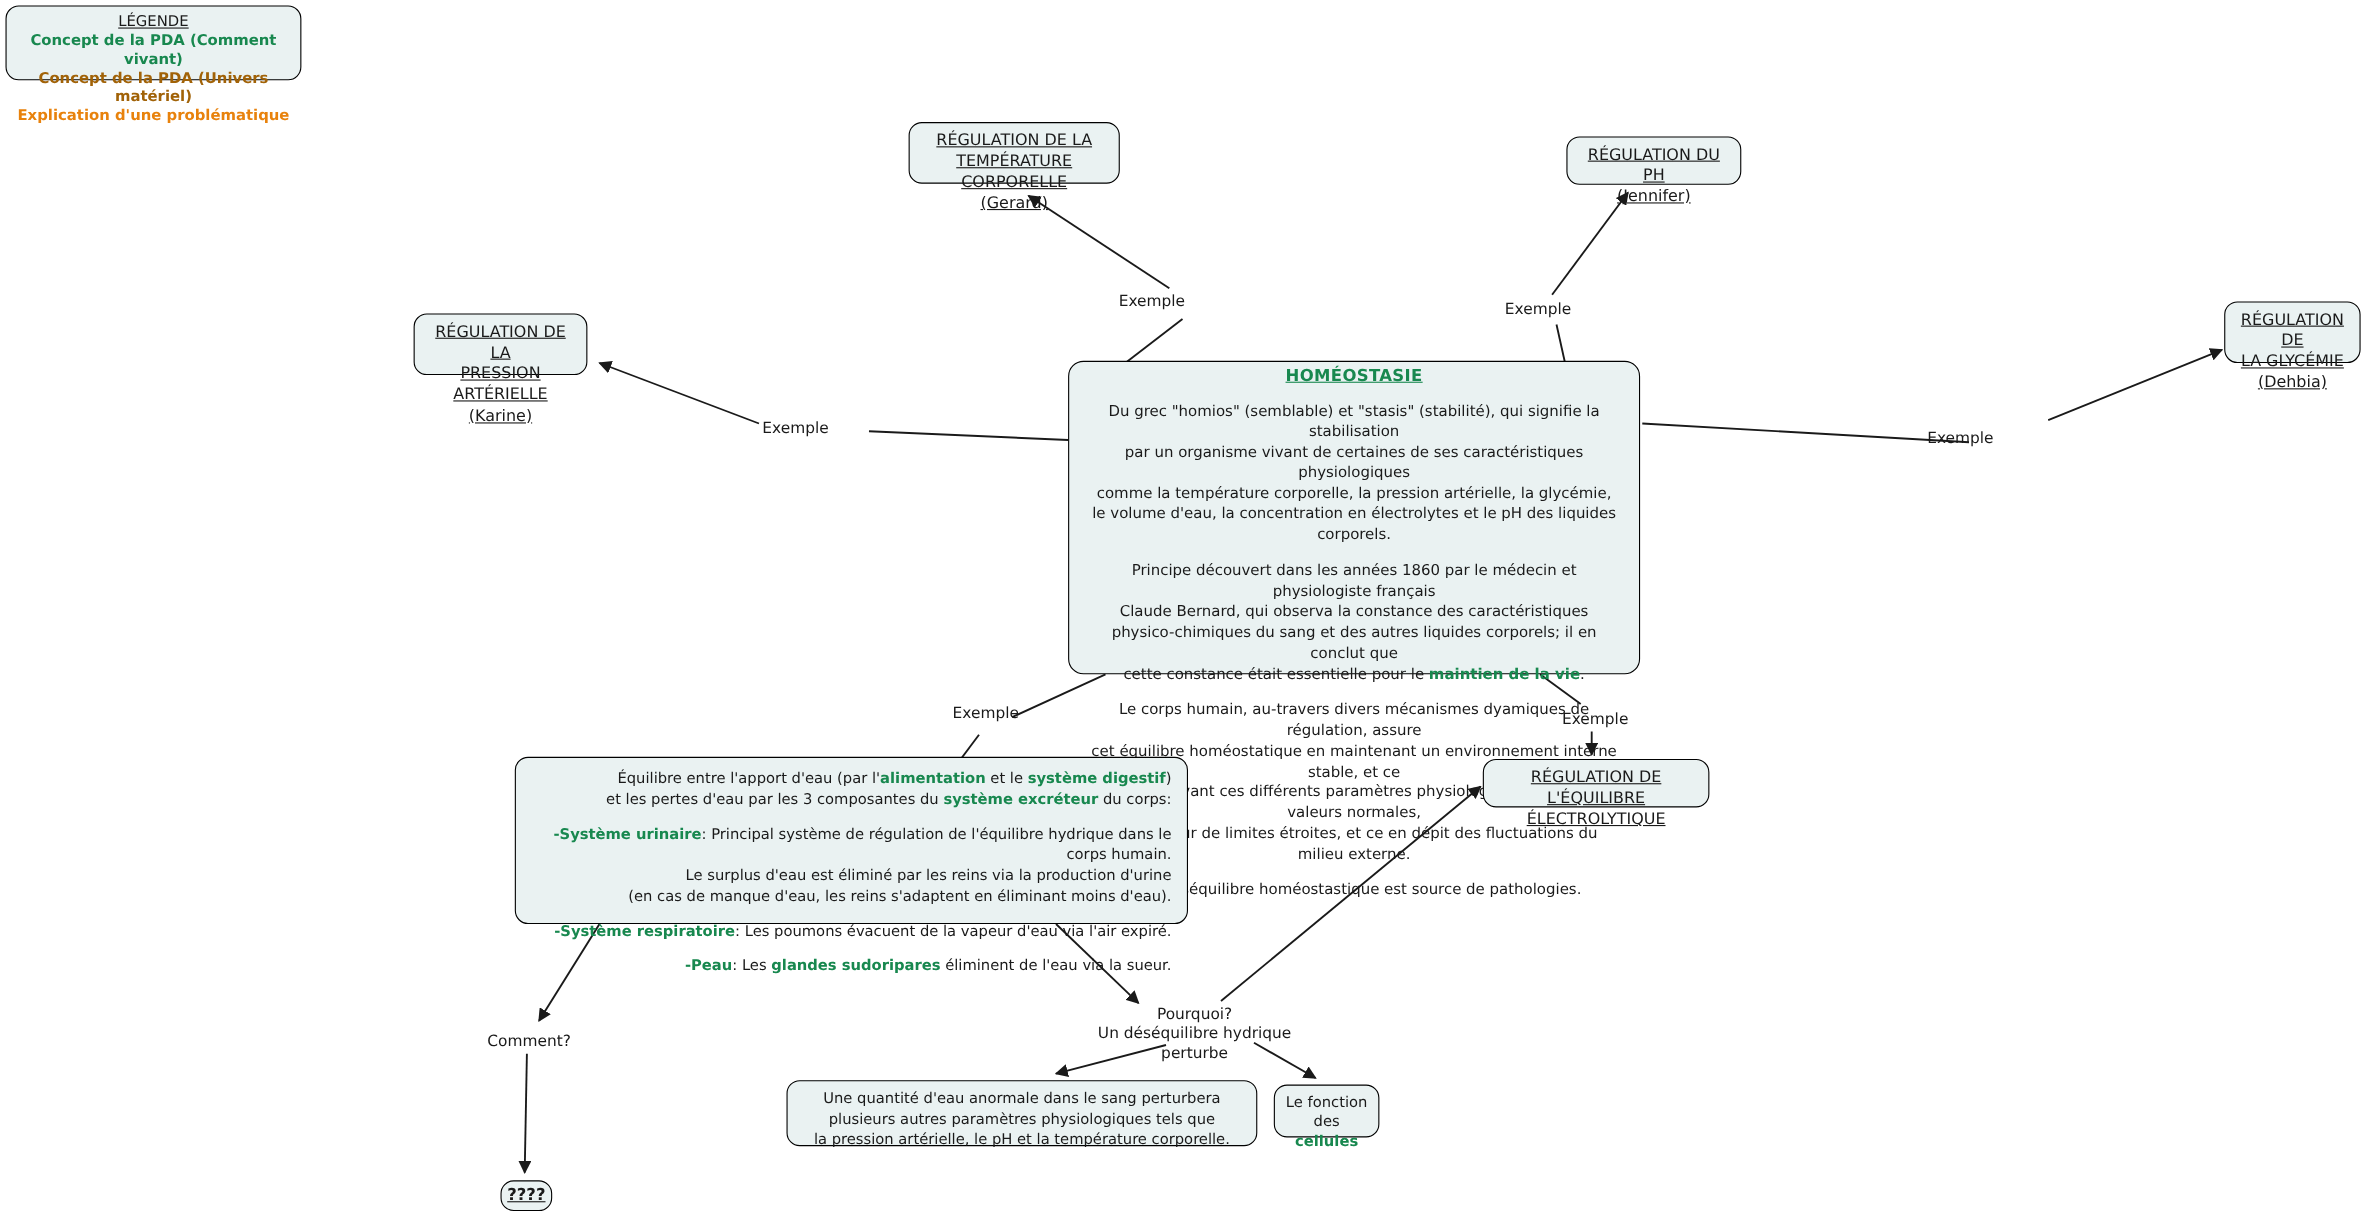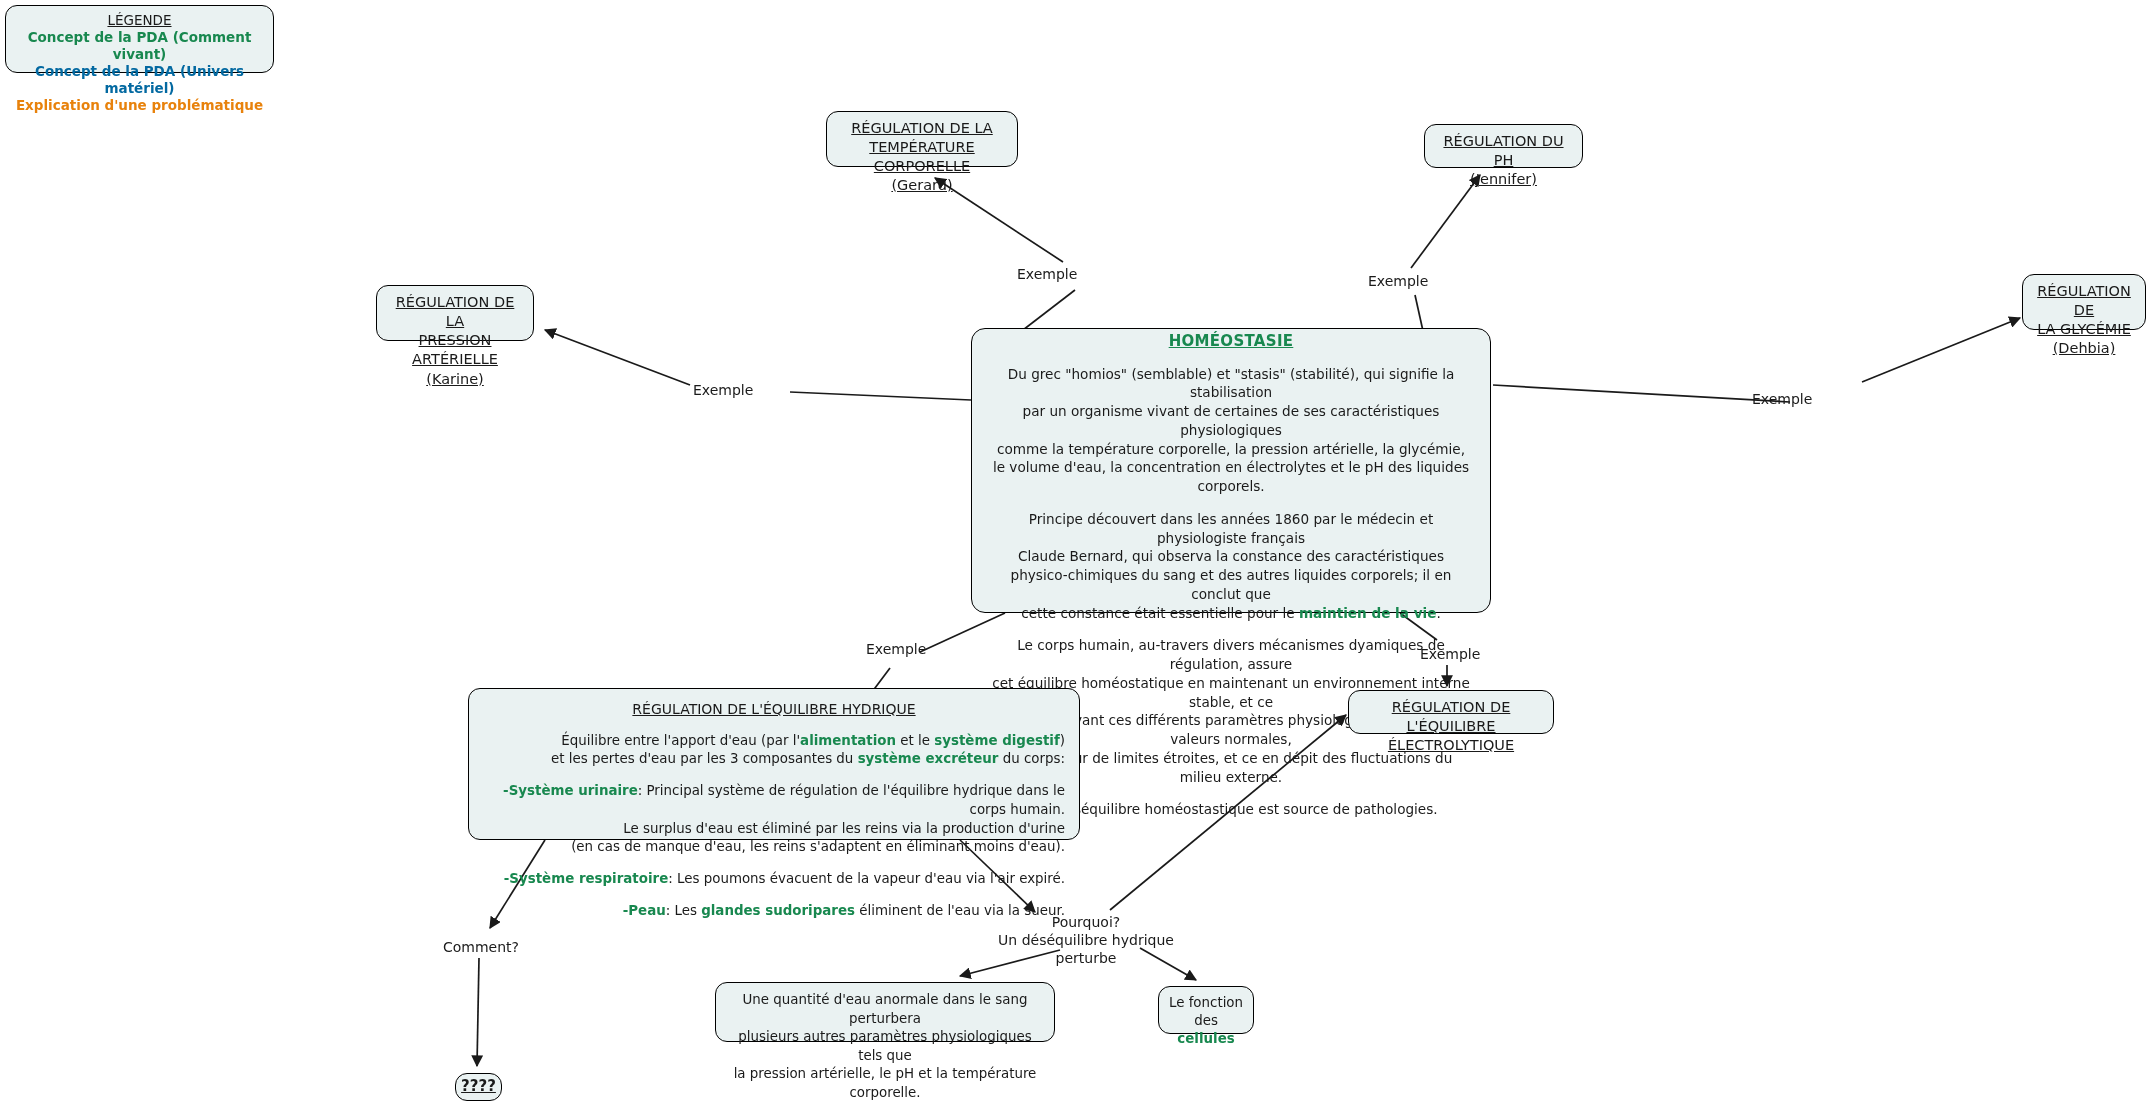--- a/index.html
+++ b/index.html
@@ -59,31 +59,31 @@
 
   
   #legend{
     position:absolute;left:5px;top:5px;width:269px;height:68px;
     background:#eaf2f2;border:1.8px solid #000;border-radius:12px;
     text-align:center;padding-top:6px;box-sizing:border-box;z-index:4;
     font-size:13.5px;line-height:1.26;
   }
   #legend .lg-title{text-decoration:underline;font-size:13.5px;color:#1a1a1a;}
   #legend .lg-vivant{color:#18884f;font-weight:bold;}
-  #legend .lg-materiel{color:#0369a1;font-weight:bold;}
+  #legend .lg-materiel{color:#a16207;font-weight:bold;}
   #legend .lg-probleme{color:#e8820c;font-weight:bold;}
 
   .edge-label{
     position:absolute;z-index:2;font-size:14px;color:#1a1a1a;
     white-space:pre-line;text-align:center;line-height:1.3;
     background:transparent;
   }
 
   
-  #node-quantite{left:715px;top:982px;width:340px;height:60px;padding:8px 10px;font-size:13.4px;line-height:1.38;}
+  #node-quantite{left:715px;top:982px;width:428px;height:60px;padding:8px 10px;font-size:13.4px;line-height:1.38;}
   #node-quantite span{white-space:pre-line;}
   #node-cellules{left:1158px;top:986px;width:96px;height:48px;padding:7px 6px;font-size:13.4px;line-height:1.36;}
   #node-unknown{left:455px;top:1073px;width:47px;height:28px;padding:3px 4px;font-size:15px;font-weight:bold;}
   #node-unknown .title{text-decoration:underline;}
 
   #node-temperature{left:826px;top:111px;width:192px;height:56px;}
   #node-ph{left:1424px;top:124px;width:159px;height:44px;}
   #node-pression{left:376px;top:285px;width:158px;height:56px;}
   #node-glycemie{left:2022px;top:274px;width:124px;height:56px;}
   #node-electrolytique{left:1348px;top:690px;width:206px;height:44px;}
@@ -175,21 +175,20 @@
     <span class="title">RÉGULATION DE 
 LA GLYCÉMIE
 (Dehbia)</span>
   </div>
   <div class="node concept" id="node-electrolytique">
     <span class="title">RÉGULATION DE 
 L'ÉQUILIBRE ÉLECTROLYTIQUE</span>
   </div>
 
   <div class="node" id="node-hydrique">
-    <span class="head">RÉGULATION DE L'ÉQUILIBRE HYDRIQUE</span>
     <p><span>Équilibre entre l'apport d'eau (par l'</span><span class="gr">alimentation</span><span> et le </span><span class="gr">système digestif</span><span>)</span><br><span>et les pertes d'eau par les 3 composantes du </span><span class="gr">système excréteur</span><span> du corps:</span></p>
     <p><span class="gr">-Système urinaire</span><span style="white-space:pre-line">: Principal système de régulation de l'équilibre hydrique dans le corps humain.
 Le surplus d'eau est éliminé par les reins via la production d'urine
 (en cas de manque d'eau, les reins s'adaptent en éliminant moins d'eau).</span></p>
     <p><span class="gr">-Système respiratoire</span><span>: Les poumons évacuent de la vapeur d'eau via l'air expiré.</span></p>
     <p><span class="gr">-Peau</span><span>: Les </span><span class="gr">glandes sudoripares</span><span> éliminent de l'eau via la sueur.</span></p>
   </div>
 
   <div class="node" id="node-quantite">
     <span>Une quantité d'eau anormale dans le sang perturbera

